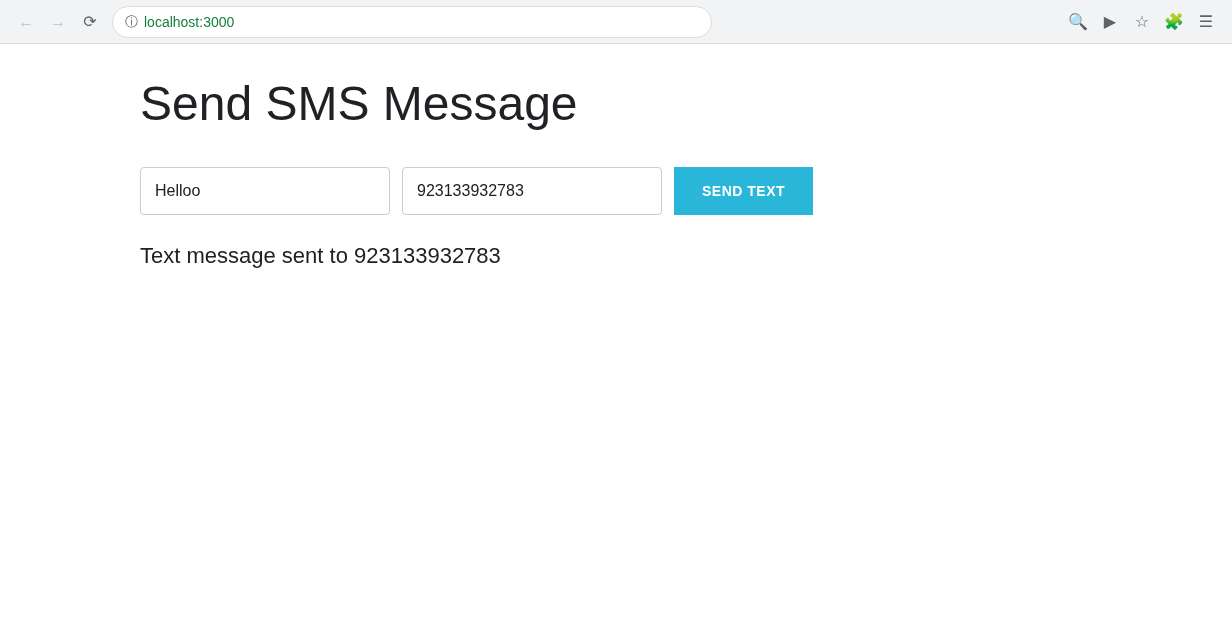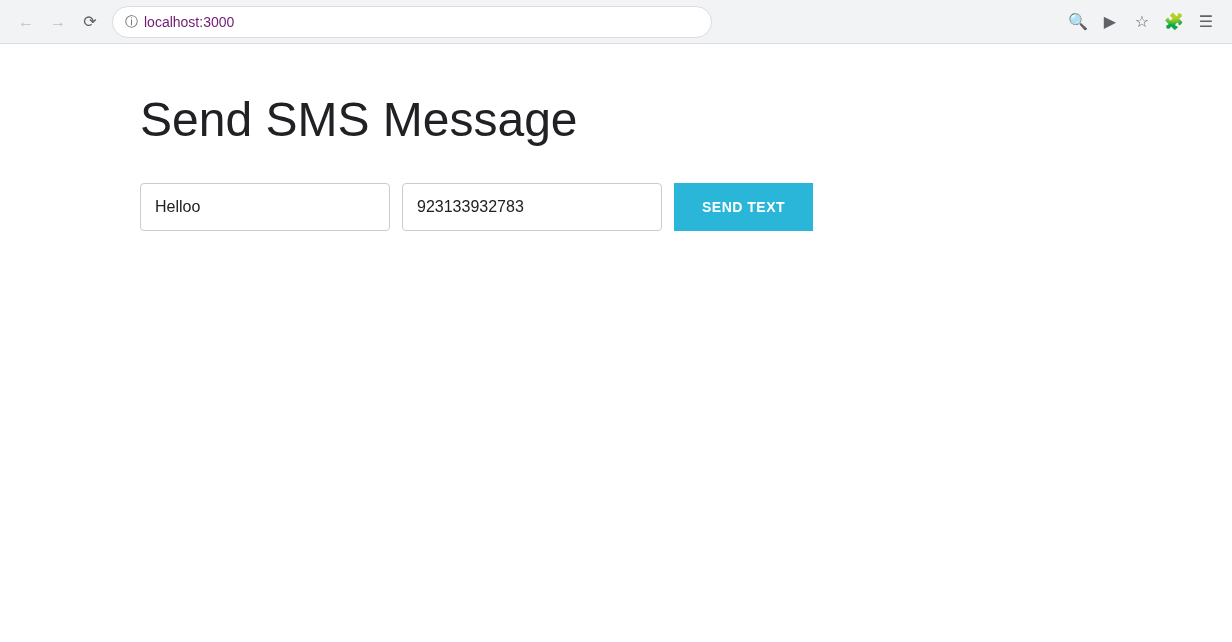--- a/index.html
+++ b/index.html
@@ -68,21 +68,21 @@
       gap: 6px;
     }
 
     .address-bar-icon {
       color: #5f6368;
       font-size: 13px;
     }
 
     .address-bar-text {
       font-size: 14px;
-      color: #701a75;
+      color: #15803d;
     }
 
     .toolbar-icons {
       display: flex;
       align-items: center;
       gap: 4px;
       margin-left: auto;
     }
 
     .toolbar-icon-btn {
@@ -96,21 +96,21 @@
       display: flex;
       align-items: center;
       justify-content: center;
       border-radius: 50%;
     }
 
     
     .page-content {
       flex: 1;
       background: #fff;
-      padding: 48px 140px;
+      padding: 32px 140px;
     }
 
     .page-title {
       font-size: 48px;
       font-weight: 400;
       color: #202124;
       margin-bottom: 36px;
       font-family: Arial, sans-serif;
     }
 
@@ -185,13 +185,14 @@
 
 <div class="page-content">
   <h1 class="page-title">Send SMS Message</h1>
 
   <div class="form-row">
     <input class="text-input message-input" type="text" placeholder="Message" value="Helloo" style="">
     <input class="text-input phone-input" type="text" placeholder="Phone Number" value="923133932783" style="">
     <button class="send-button">SEND TEXT</button>
   </div>
 
+  <p class="status-message">Text message sent to 923133932783</p>
 </div>
 
 </body></html>

